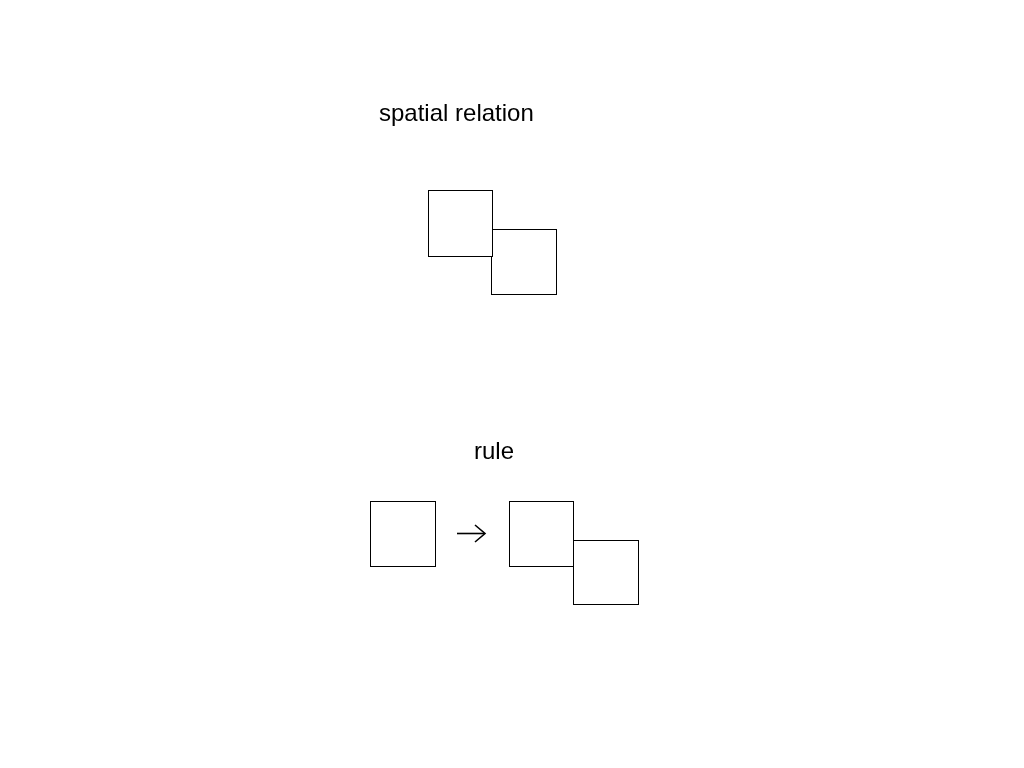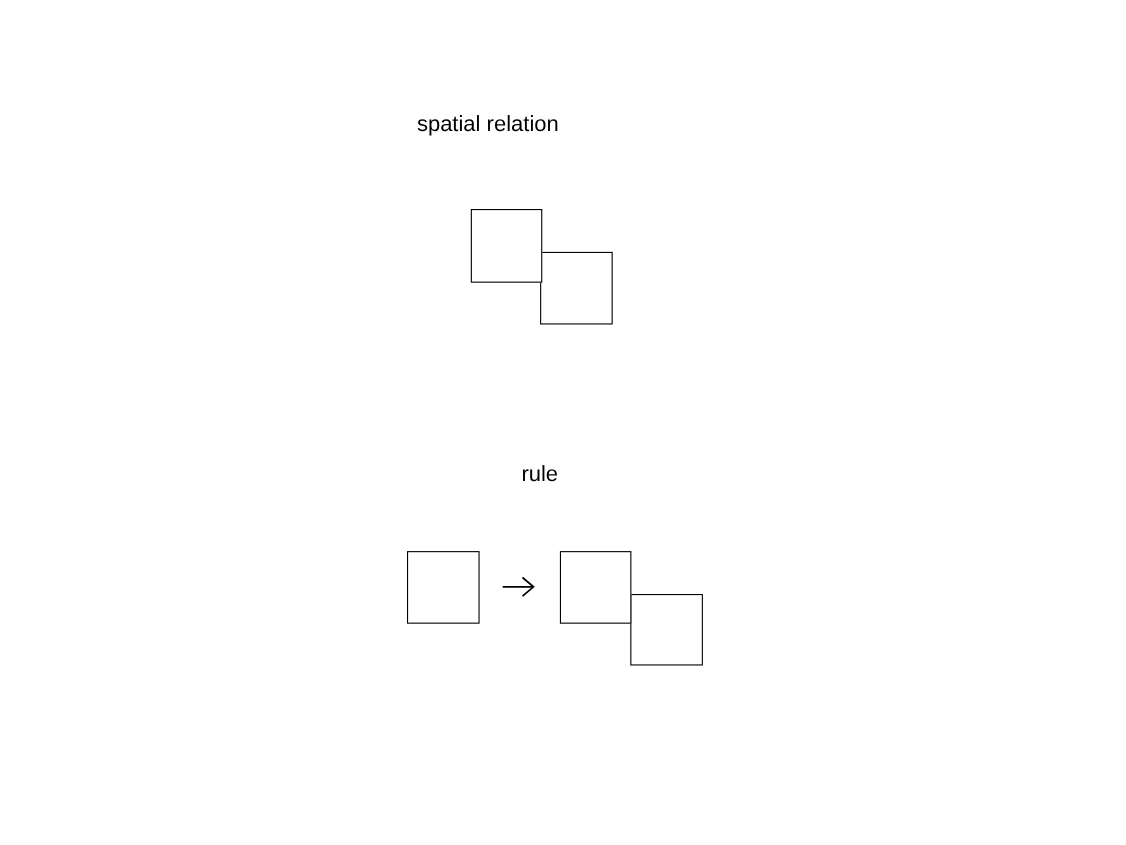--- a/index.html
+++ b/index.html
@@ -18,34 +18,34 @@
   }
   .canvas {
     position: absolute;
     left: 0;
     top: 0;
     width: 1024px;
     height: 768px;
   }
   .caption {
     position: absolute;
-    font-size: 20px;
+    font-size: 24px;
     line-height: 30px;
     font-weight: normal;
     color: #000000;
     white-space: nowrap;
     letter-spacing: 0px;
   }
   #title-spatial-relation {
     left: 379px;
     top: 98px;
   }
   #title-rule {
     left: 474px;
-    top: 416px;
+    top: 436px;
   }
   .square {
     position: absolute;
     box-sizing: border-box;
     border: 1px solid #000000;
     background: #ffffff;
   }
   
   #example-square-a {
     left: 428px;

